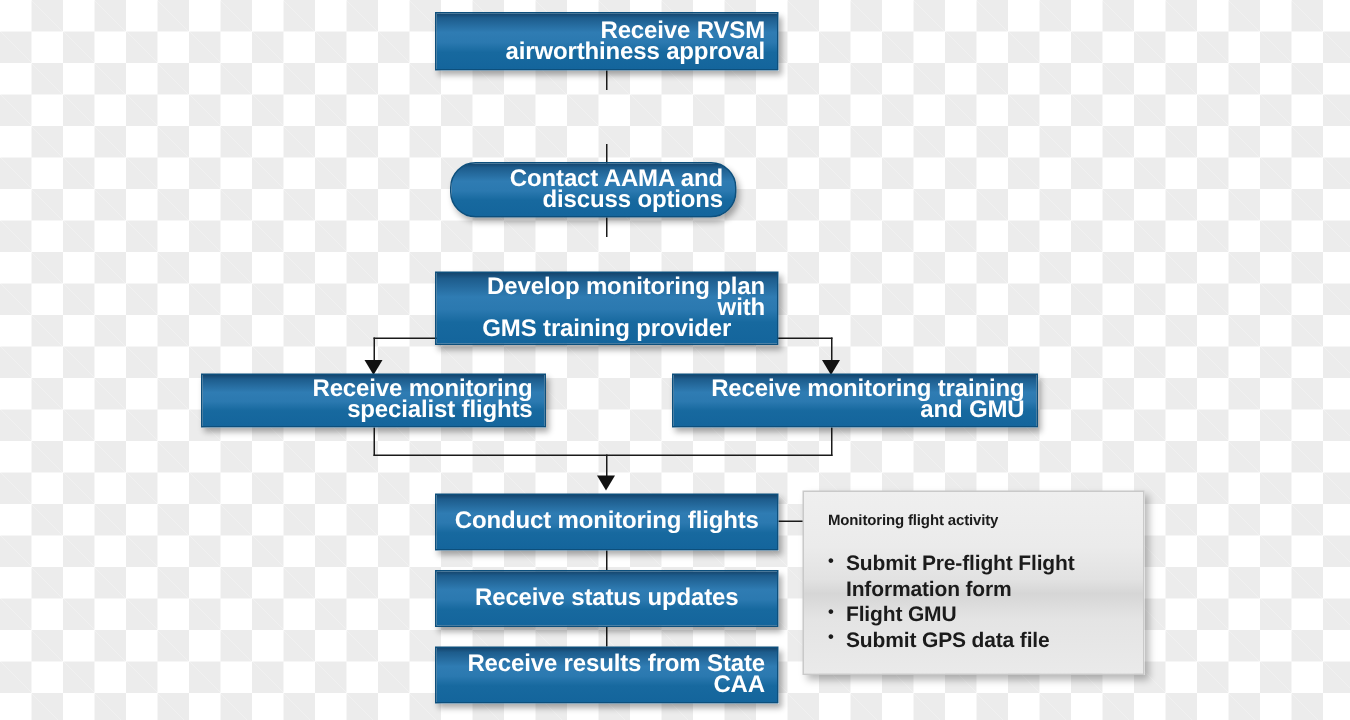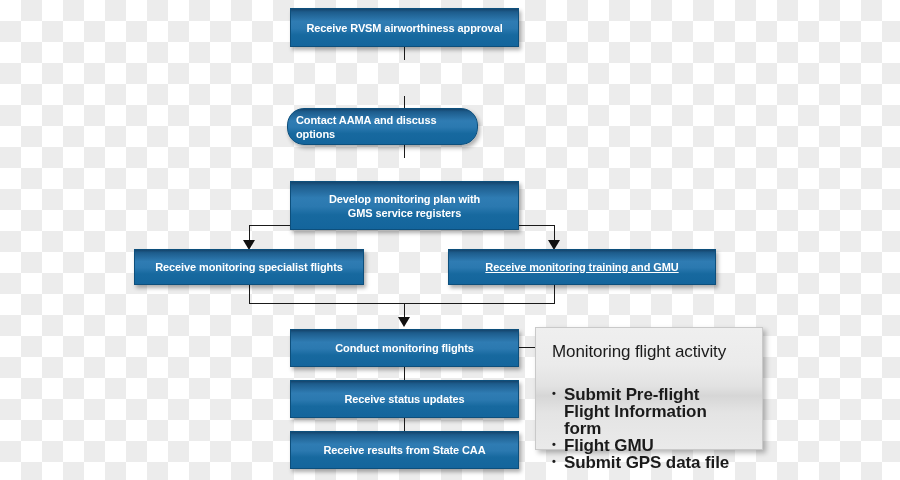--- a/index.html
+++ b/index.html
@@ -26,23 +26,23 @@
     background-position: 0 0, 21px 21px;
   }
 
   
   .node {
     position: absolute;
     box-sizing: border-box;
     display: flex;
     align-items: center;
     justify-content: center;
-    text-align: left;
+    text-align: right;
     color: #ffffff;
-    font-size: 11px;
+    font-size: 16px;
     font-weight: bold;
     letter-spacing: -0.1px;
     line-height: 14px;
     padding: 2px 8px;
     border: 1px solid #0d4f7c;
     background: linear-gradient(to bottom,
         #15456d 0%,
         #1d5c8c 8%,
         #2f7cb3 34%,
         #2b79b0 52%,
@@ -85,33 +85,33 @@
         #ebebeb 30%,
         #e2e2e2 48%,
         #d6d6d6 56%,
         #e4e4e4 70%,
         #eaeaea 100%);
     box-shadow: 3px 3px 5px rgba(0,0,0,0.28);
     padding: 14px 16px 10px 16px;
     z-index: 3;
   }
   .note-title {
-    font-size: 17px;
-    font-weight: normal;
+    font-size: 10px;
+    font-weight: bold;
     color: #1b1b1b;
-    margin-bottom: 24px;
+    margin-bottom: 14px;
     letter-spacing: -0.1px;
   }
   .note-list {
     list-style: none;
     margin: 0;
     padding: 0;
   }
   .note-list li {
-    font-size: 17px;
+    font-size: 14px;
     font-weight: bold;
     color: #1b1b1b;
     line-height: 17px;
     letter-spacing: -0.1px;
     padding-left: 12px;
     position: relative;
   }
   .note-list li::before {
     content: "\2022";
     position: absolute;
@@ -148,34 +148,34 @@
 
   <div class="vline" style="left:404px; top:418px; height:13px;"></div>
 
   <div class="hline" style="left:519px; top:347px; width:17px;"></div>
 
   <div class="node" style="left:290px; top:8px; width:229px; height:39px;">
     <span>Receive RVSM airworthiness approval</span>
   </div>
 
 
-  <div class="node" style="left:287px; top:108px; width:191px; height:37px;border-radius:17px;">
+  <div class="node" style="left:300px; top:108px; width:191px; height:37px;border-radius:17px;">
     <span>Contact AAMA and discuss options</span>
   </div>
 
   <div class="node" style="left:290px; top:157px; width:229px; height:49px; flex-direction:column;margin-top:24px;">
     <span>Develop monitoring plan with</span>
-    <span>GMS service registers</span>
+    <span>GMS training provider</span>
   </div>
 
   <div class="node" style="left:134px; top:249px; width:230px; height:36px;">
     <span>Receive monitoring specialist flights</span>
   </div>
 
-  <div class="node" style="left:448px; top:249px; width:268px; height:36px;text-decoration:underline;">
+  <div class="node" style="left:448px; top:249px; width:244px; height:36px;">
     <span>Receive monitoring training and GMU</span>
   </div>
 
   <div class="node" style="left:290px; top:329px; width:229px; height:38px;">
     <span>Conduct monitoring flights</span>
   </div>
 
   <div class="node" style="left:290px; top:380px; width:229px; height:38px;">
     <span>Receive status updates</span>
   </div>

